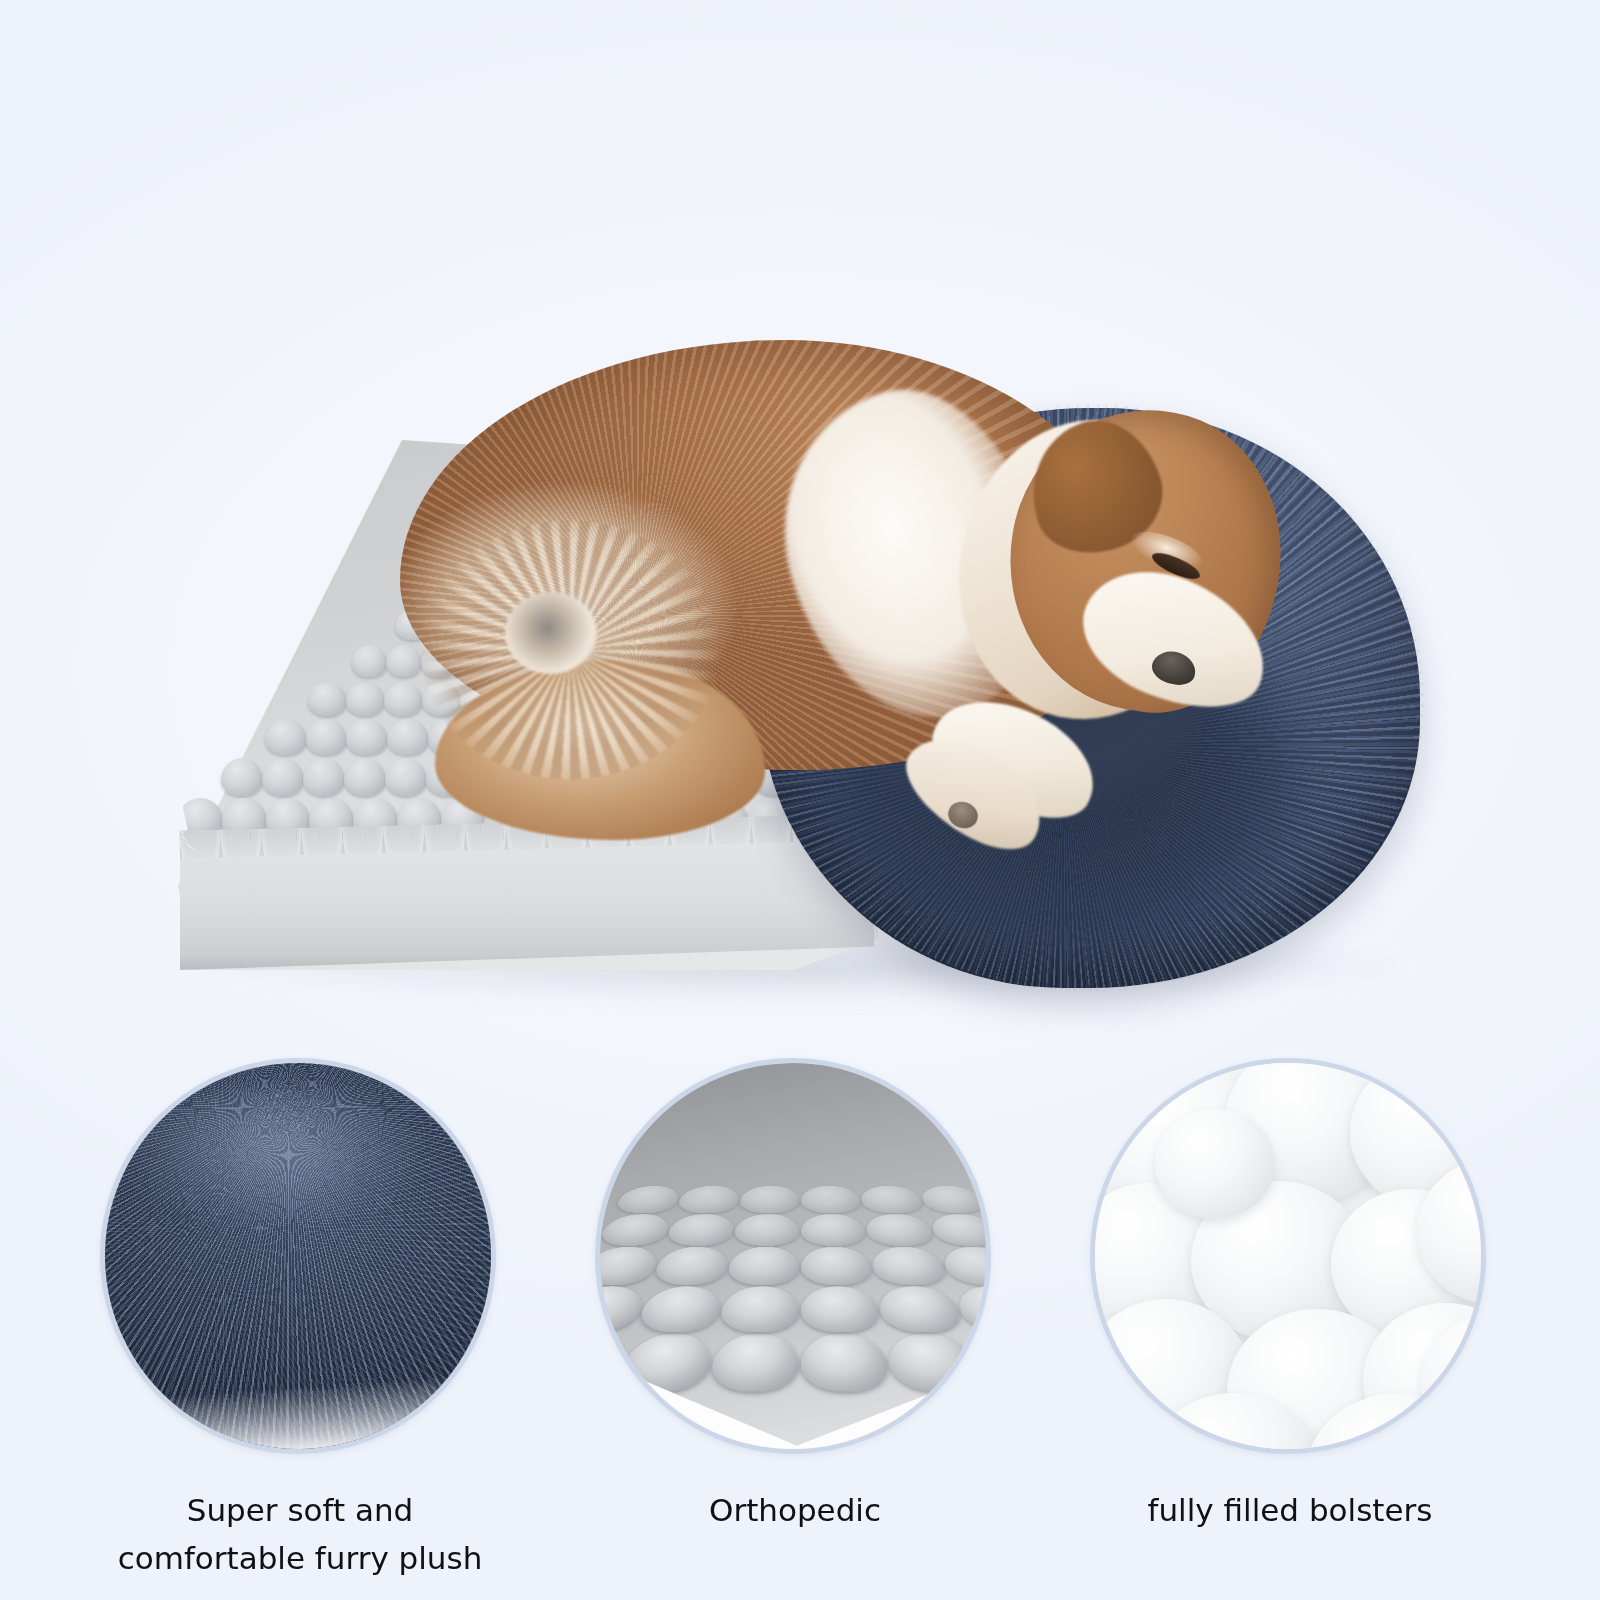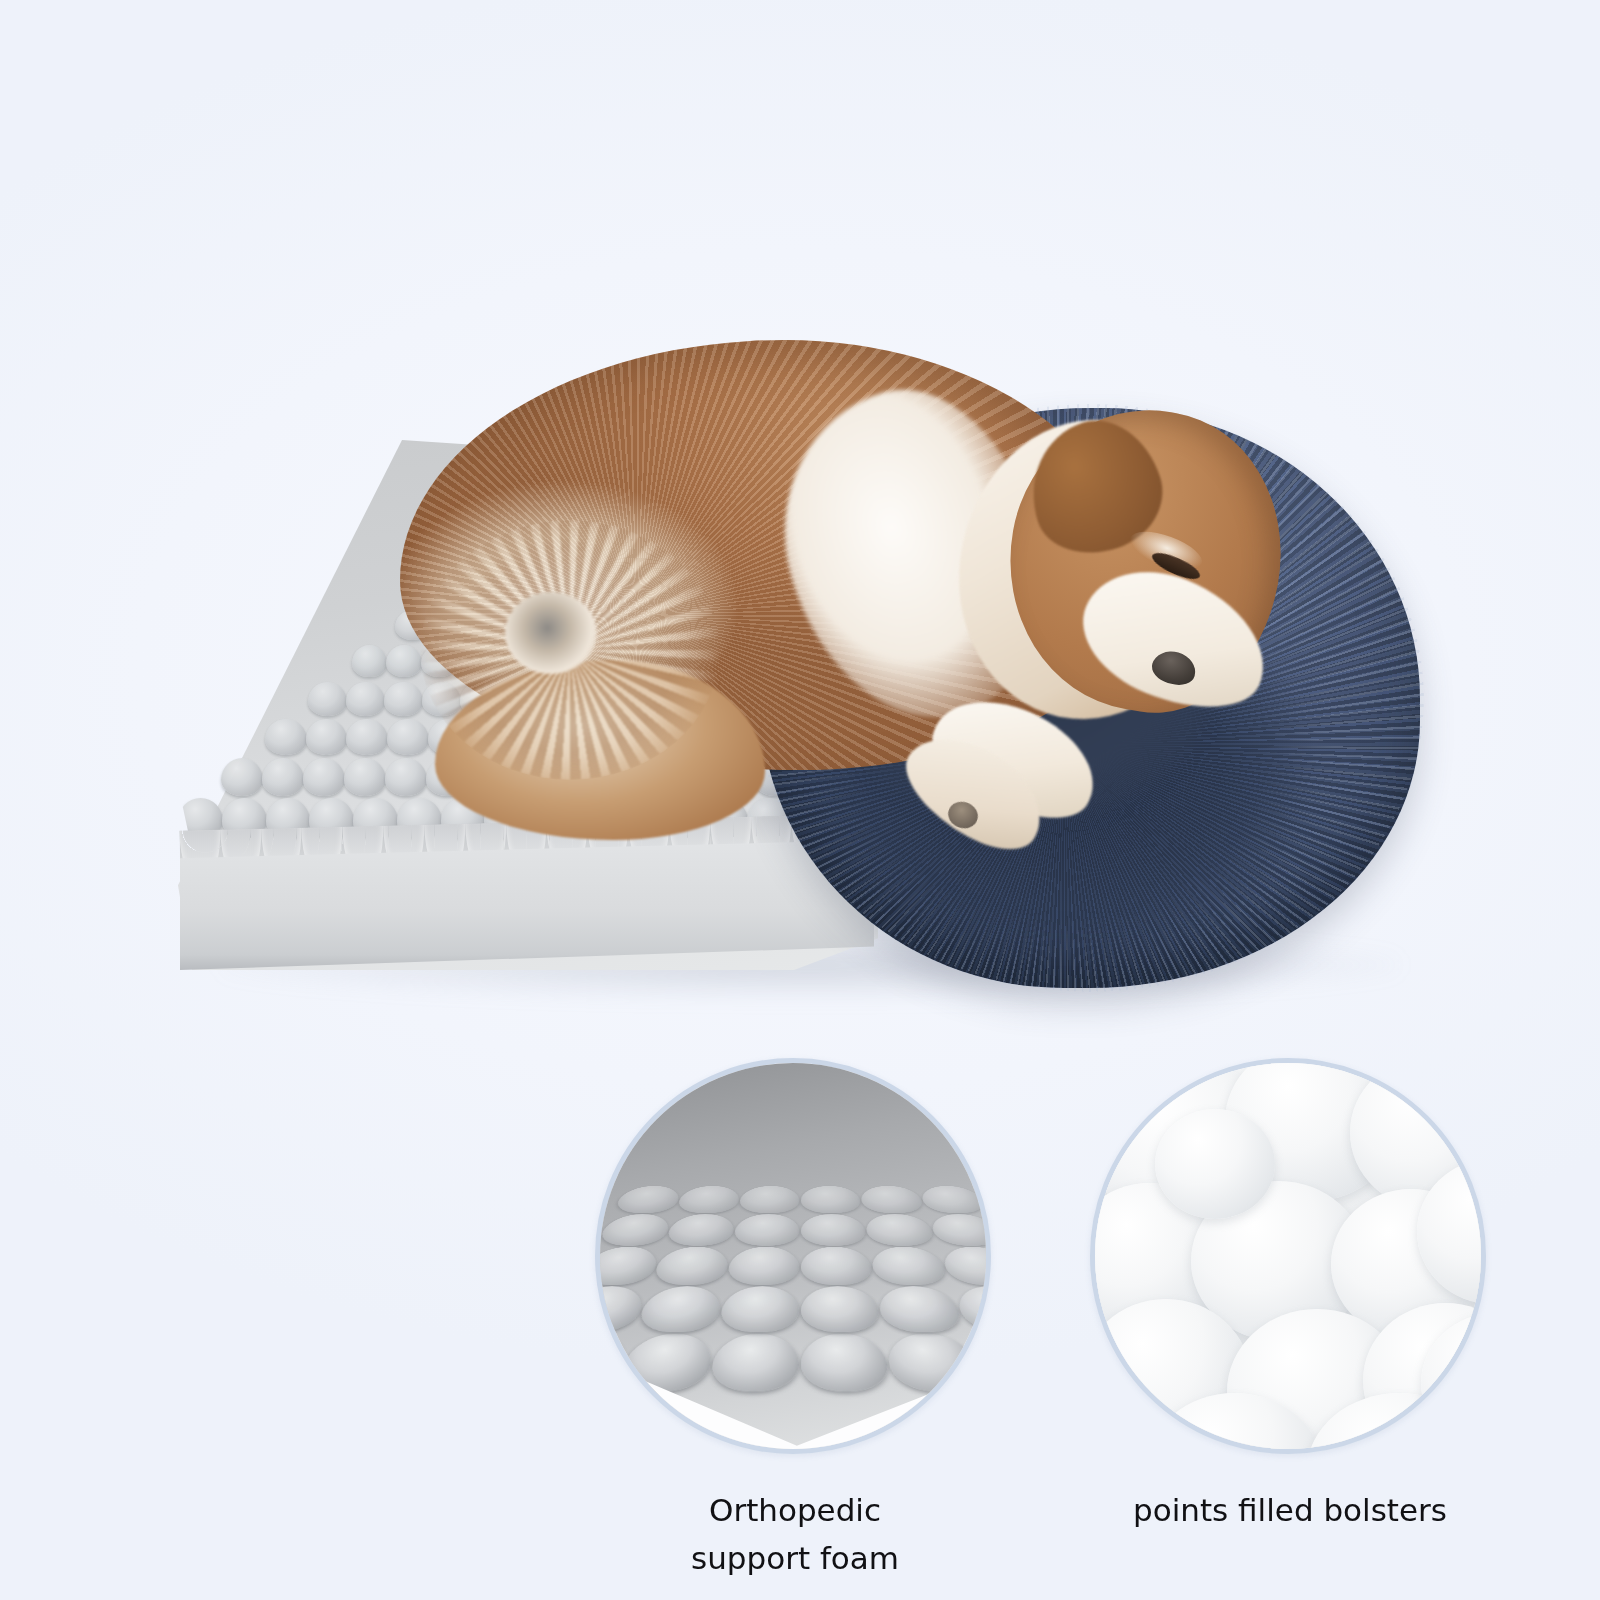--- a/index.html
+++ b/index.html
@@ -706,20 +706,33 @@
       <div class="dog-muzzle"></div>
       <div class="dog-nose"></div>
       <div class="dog-paw-a"></div>
       <div class="dog-paw-b"></div>
       <div class="dog-paw-toe"></div>
     </div>
   </div>
 
   <div class="features">
 
+    <div class="feature f1">
+      <div class="circle">
+        <div class="plush-tex"></div>
+        <div class="plush-fibers"></div>
+        <div class="plush-fibers2"></div>
+        <div class="plush-sheen"></div>
+        <div class="plush-bottom"></div>
+      </div>
+      <div class="caption">
+        <span>Super soft and</span>
+        <span>comfortable furry plush</span>
+      </div>
+    </div>
 
     <div class="feature f2">
       <div class="circle">
         <div class="foam2-bg"></div>
         <div class="foam2-grid" id="foam2Grid">
             <span style="opacity: 0.62;"></span>
             <span style="opacity: 0.62;"></span>
             <span style="opacity: 0.62;"></span>
             <span style="opacity: 0.62;"></span>
             <span style="opacity: 0.62;"></span>
@@ -747,21 +760,20 @@
             <span style="opacity: 1.02;"></span>
             <span style="opacity: 1.02;"></span>
             <span style="opacity: 1.02;"></span>
             <span style="opacity: 1.02;"></span>
           </div>
         <div class="foam2-front"></div>
         <div class="foam2-white"></div>
       </div>
       <div class="caption">
         <span>Orthopedic</span>
-        <span>support foam</span>
       </div>
     </div>
 
     <div class="feature f3">
       <div class="circle">
         <div class="fill-bg"></div>
         <div id="fillBalls">
             <div class="fill-ball" style="left: -6px; top: -4px; width: 190px; height: 170px;"></div>
             <div class="fill-ball" style="left: 130px; top: -22px; width: 175px; height: 160px;"></div>
             <div class="fill-ball" style="left: 255px; top: -8px; width: 165px; height: 155px;"></div>
@@ -772,18 +784,18 @@
             <div class="fill-ball" style="left: -14px; top: 236px; width: 170px; height: 160px;"></div>
             <div class="fill-ball" style="left: 132px; top: 246px; width: 180px; height: 165px;"></div>
             <div class="fill-ball" style="left: 268px; top: 240px; width: 165px; height: 155px;"></div>
             <div class="fill-ball" style="left: 52px; top: 330px; width: 175px; height: 150px;"></div>
             <div class="fill-ball" style="left: 212px; top: 330px; width: 185px; height: 155px;"></div>
             <div class="fill-ball" style="left: 326px; top: 250px; width: 150px; height: 140px;"></div>
             <div class="fill-ball" style="left: 60px; top: 46px; width: 120px; height: 110px;"></div>
           </div>
       </div>
       <div class="caption">
-        <span>points filled bolsters</span>
+        <span>fully filled bolsters</span>
       </div>
     </div>
 
   </div>
 </div>
 
 </body></html>

